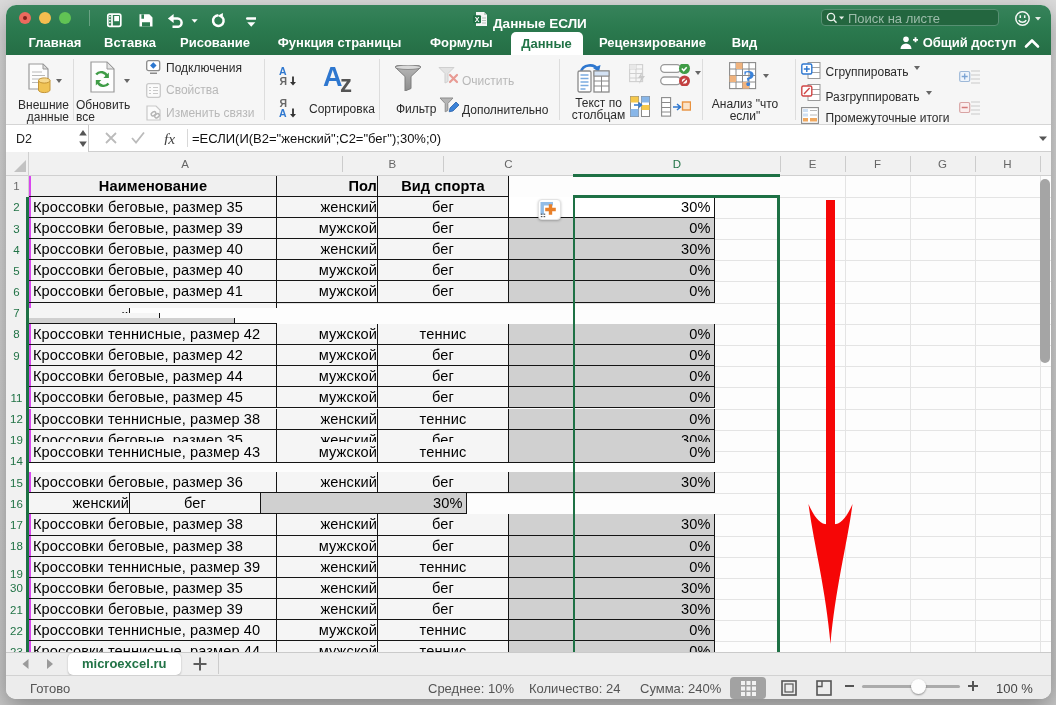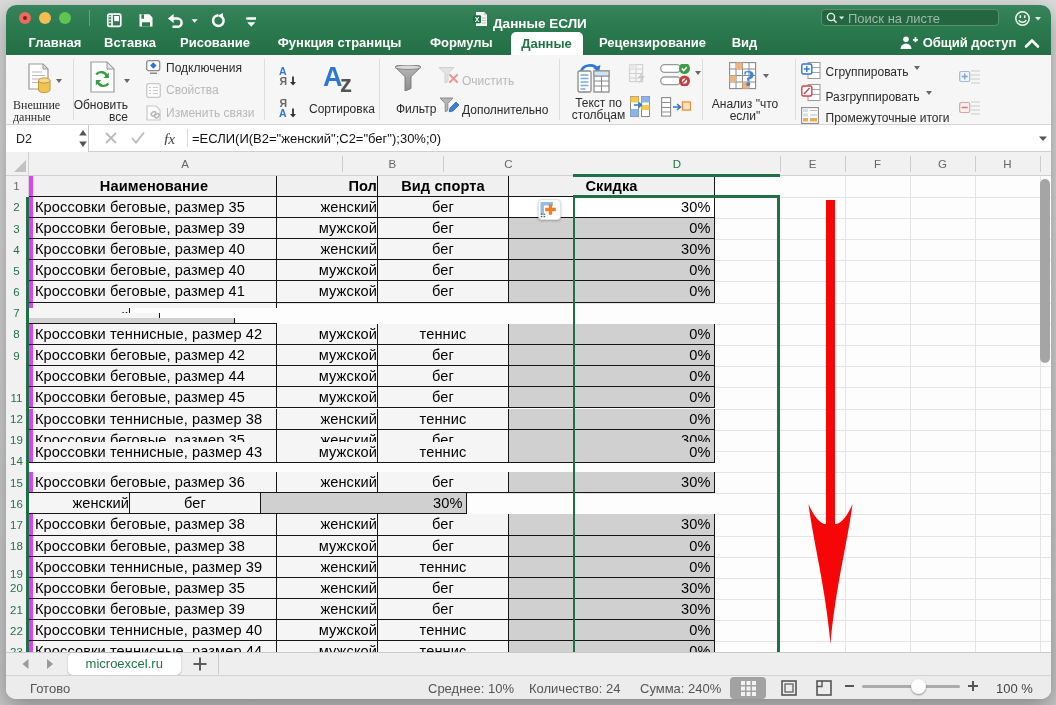--- a/index.html
+++ b/index.html
@@ -40,21 +40,21 @@
 .chl { position:absolute; top:0; height:23px; line-height:24px; text-align:center;
   font-size:11.5px; color:#666; }
 .chsep { position:absolute; top:4px; width:1px; height:16px; background:#cccccc; }
 #gutter { position:absolute; left:0; top:23.5px; width:22.5px; height:476.5px;
   background:#f1f1f1; border-right:1px solid #d0d0d0; }
 .rnum { position:absolute; left:0; width:21px; font-size:11.5px; text-align:center;
   display:flex; align-items:center; justify-content:center; }
 .trow { position:absolute; left:22.5px; display:flex; border-bottom:1px solid #151515; }
 .trow .c { height:100%; border-right:1px solid #151515; font-size:14.6px; letter-spacing:0.1px; color:#000;
   display:block; line-height:20.5px; white-space:nowrap; overflow:hidden; background:#f5f5f5; }
-.ca { width:248px; padding-left:2.5px; border-left:4px solid #d946ef; }
+.ca { width:248px; padding-left:2.5px; border-left:2px solid #d946ef; }
 .cb { width:101.5px; text-align:right; }
 .cc { width:131.0px; text-align:center; }
 .cd { width:206.0px; text-align:right; padding-right:3.5px; }
 .th { background:#f0f0f0 !important; }
 .dwhite { background:#ffffff !important; }
 .dgray { background:#d0d0d0 !important; }
 .vline { position:absolute; top:23.5px; width:1px; height:476.5px; background:#e4e4e4; }
 .greenline { position:absolute; background:#1e7145; }
 </style></head>
 <body>
@@ -154,33 +154,33 @@
         <line x1="4" y1="12.5" x2="17" y2="12.5"></line>
         <line x1="4" y1="16" x2="17" y2="16"></line>
         <line x1="4" y1="19.5" x2="17" y2="19.5"></line>
       </g>
  <g>
   <path d="M10.5 17.5 h11.5 v9.5 a5.75 2.6 0 0 1 -11.5 0z" fill="#f0c354" stroke="#c49537" stroke-width="1"></path>
   <ellipse cx="16.25" cy="17.5" rx="5.75" ry="2.6" fill="#f7d98c" stroke="#c49537" stroke-width="1"></ellipse>
  </g>
 </svg>
 <div class="dda" style="left:49.5px;top:74px;"></div>
-<div class="rlab" style="left:7px;top:93.5px;width:56px;text-align:left;font-family:Liberation Serif, serif;">Внешние<br>данные</div>
+<div class="rlab" style="left:7px;top:93.5px;width:56px;text-align:right;">Внешние<br>данные</div>
 <svg class="abs" style="left:84px;top:56px;" width="25" height="32" viewBox="0 0 25 32">
  <path d="M1 1 h16 l7 7 v23 h-23z" fill="#fdfdfd" stroke="#9a9a9a" stroke-width="1.2"></path>
  <path d="M17 1 l7 7 h-7z" fill="#e4e4e4" stroke="#9a9a9a" stroke-width="1"></path>
  <g fill="none" stroke="#3f9c46" stroke-width="2.4">
   <path d="M6.2 13.5 a6.3 6.3 0 0 1 11 2.2"></path>
   <path d="M18.5 22.5 a6.3 6.3 0 0 1 -11 -2.2"></path>
  </g>
  <path d="M18.9 11.5 v5.5 h-5.5z" fill="#3f9c46"></path>
  <path d="M5.8 24.6 v-5.5 h5.5z" fill="#3f9c46"></path>
 </svg>
 <div class="dda" style="left:117.5px;top:74px;"></div>
-<div class="rlab" style="left:60px;top:93.5px;width:62px;text-align:right;">Обновить<br>все</div>
+<div class="rlab" style="left:70px;top:93.5px;width:62px;text-align:left;">Обновить<br>все</div>
 <svg class="abs" style="left:139.5px;top:55px;" width="15" height="14" viewBox="0 0 15 14">
  <rect x="0.7" y="0.7" width="13" height="10" rx="2" fill="#fff" stroke="#8a8a8a" stroke-width="1.3"></rect>
  <rect x="5" y="3.2" width="4.6" height="4.6" fill="#2e77cf" transform="rotate(45 7.3 5.5)"></rect>
  <line x1="4" y1="13.2" x2="11" y2="13.2" stroke="#8a8a8a" stroke-width="1.4"></line>
 </svg>
 <div class="rlab" style="left:160px;top:56.5px;">Подключения</div>
 <svg class="abs" style="left:139.5px;top:78px;" width="15" height="15" viewBox="0 0 15 15">
  <rect x="0.7" y="0.7" width="13.6" height="13.6" rx="2" fill="#fbfbfb" stroke="#c9c9c9" stroke-width="1.3"></rect>
  <g stroke="#c9c9c9" stroke-width="1.2">
         <line x1="3" y1="4.5" x2="5" y2="4.5"></line>
@@ -464,30 +464,29 @@
 <div class="rnum" style="top:214.16px;height:21.17px;color:#217346;padding-left:44px;">10</div>
 <div class="rnum" style="top:235.33px;height:21.17px;color:#217346;">11</div>
 <div class="rnum" style="top:256.50px;height:21.17px;color:#217346;">12</div>
 <div class="rnum" style="top:277.67px;height:21.17px;color:#217346;">19</div>
 <div class="rnum" style="top:298.84px;height:21.17px;color:#217346;">14</div>
 <div class="rnum" style="top:320.01px;height:21.17px;color:#217346;">15</div>
 <div class="rnum" style="top:341.18px;height:21.17px;color:#217346;">16</div>
 <div class="rnum" style="top:362.35px;height:21.17px;color:#217346;">17</div>
 <div class="rnum" style="top:383.52px;height:21.17px;color:#217346;">18</div>
 <div class="rnum" style="top:411px;height:21.17px;color:#217346;">19</div>
-<div class="rnum" style="top:425.86px;height:21.17px;color:#217346;">20</div>
+<div class="rnum" style="top:425.86px;height:21.17px;color:#217346;">30</div>
 <div class="rnum" style="top:447.03px;height:21.17px;color:#217346;">21</div>
 <div class="rnum" style="top:468.20px;height:21.17px;color:#217346;">22</div>
 <div class="rnum" style="top:489.37px;height:21.17px;color:#217346;">23</div>
 
 <div class="trow" style="top:23.5px;height:21.3px;">
 <div class="c ca th" style="font-weight:bold;text-align:center;padding-left:0;">Наименование</div>
 <div class="c cb th" style="font-weight:bold;">Пол</div>
 <div class="c cc th" style="font-weight:bold;">Вид спорта</div>
-<div class="c cd th" style="font-weight:bold;text-align:center;padding-right:0;">Скидка</div>
 </div>
 <div class="trow" style="top:44.80px;height:21.17px;">
 <div class="c ca">Кроссовки беговые, размер 35</div>
 <div class="c cb">женский</div>
 <div class="c cc">бег</div>
 <div class="c cd dwhite">30%</div>
 </div>
 <div class="trow" style="top:65.97px;height:21.17px;">
 <div class="c ca">Кроссовки беговые, размер 39</div>
 <div class="c cb">мужской</div>
@@ -639,21 +638,21 @@
 
  <div class="abs" style="left:1033.5px;top:26.5px;width:10px;height:184px;border-radius:5px;background:#a5a5a5;"></div>
 </div>
 
 <div class="abs" style="left:0;top:647px;width:1045px;height:23px;background:#eeeeee;border-top:1px solid #cacaca;"></div>
 <svg class="abs" style="left:14px;top:652.5px;" width="35" height="12" viewBox="0 0 35 12">
  <path d="M8.5 1 L2.5 6 L8.5 11z" fill="#9a9a9a"></path>
  <path d="M27 1 L33 6 L27 11z" fill="#9a9a9a"></path>
 </svg>
 <div class="abs" style="left:61.5px;top:647.5px;width:113.5px;height:22px;background:#fff;border-radius:5px;box-shadow:0 0.5px 2px rgba(0,0,0,.25);"></div>
-<div class="abs" style="left:61.5px;top:647.5px;width:113.5px;height:22px;line-height:22px;text-align:center;font-size:13px;font-weight:normal;color:#217346;">microexcel.ru</div>
+<div class="abs" style="left:61.5px;top:647.5px;width:113.5px;height:22px;line-height:22px;text-align:center;font-size:13px;font-weight:bold;color:#217346;">microexcel.ru</div>
 <svg class="abs" style="left:187px;top:651.5px;" width="14" height="14" viewBox="0 0 14 14">
  <path d="M6 0.5 h2 v5.5 H13.5 v2 H8 v5.5 H6 V8 H0.5 V6 H6z" fill="#5c5c5c"></path>
 </svg>
 <div class="abs" style="left:212px;top:648px;width:1px;height:21px;background:#cccccc;"></div>
 
 <div class="abs" style="left:0;top:670px;width:1045px;height:24px;background:#ececec;border-top:1px solid #d2d2d2;"></div>
 <div class="abs" style="left:24px;top:676px;font-size:13px;color:#555;">Готово</div>
 <div class="abs" style="left:422px;top:676px;font-size:13px;color:#555;">Среднее: 10%</div>
 <div class="abs" style="left:523px;top:676px;font-size:13px;color:#555;">Количество: 24</div>
 <div class="abs" style="left:634px;top:676px;font-size:13px;color:#555;">Сумма: 240%</div>

